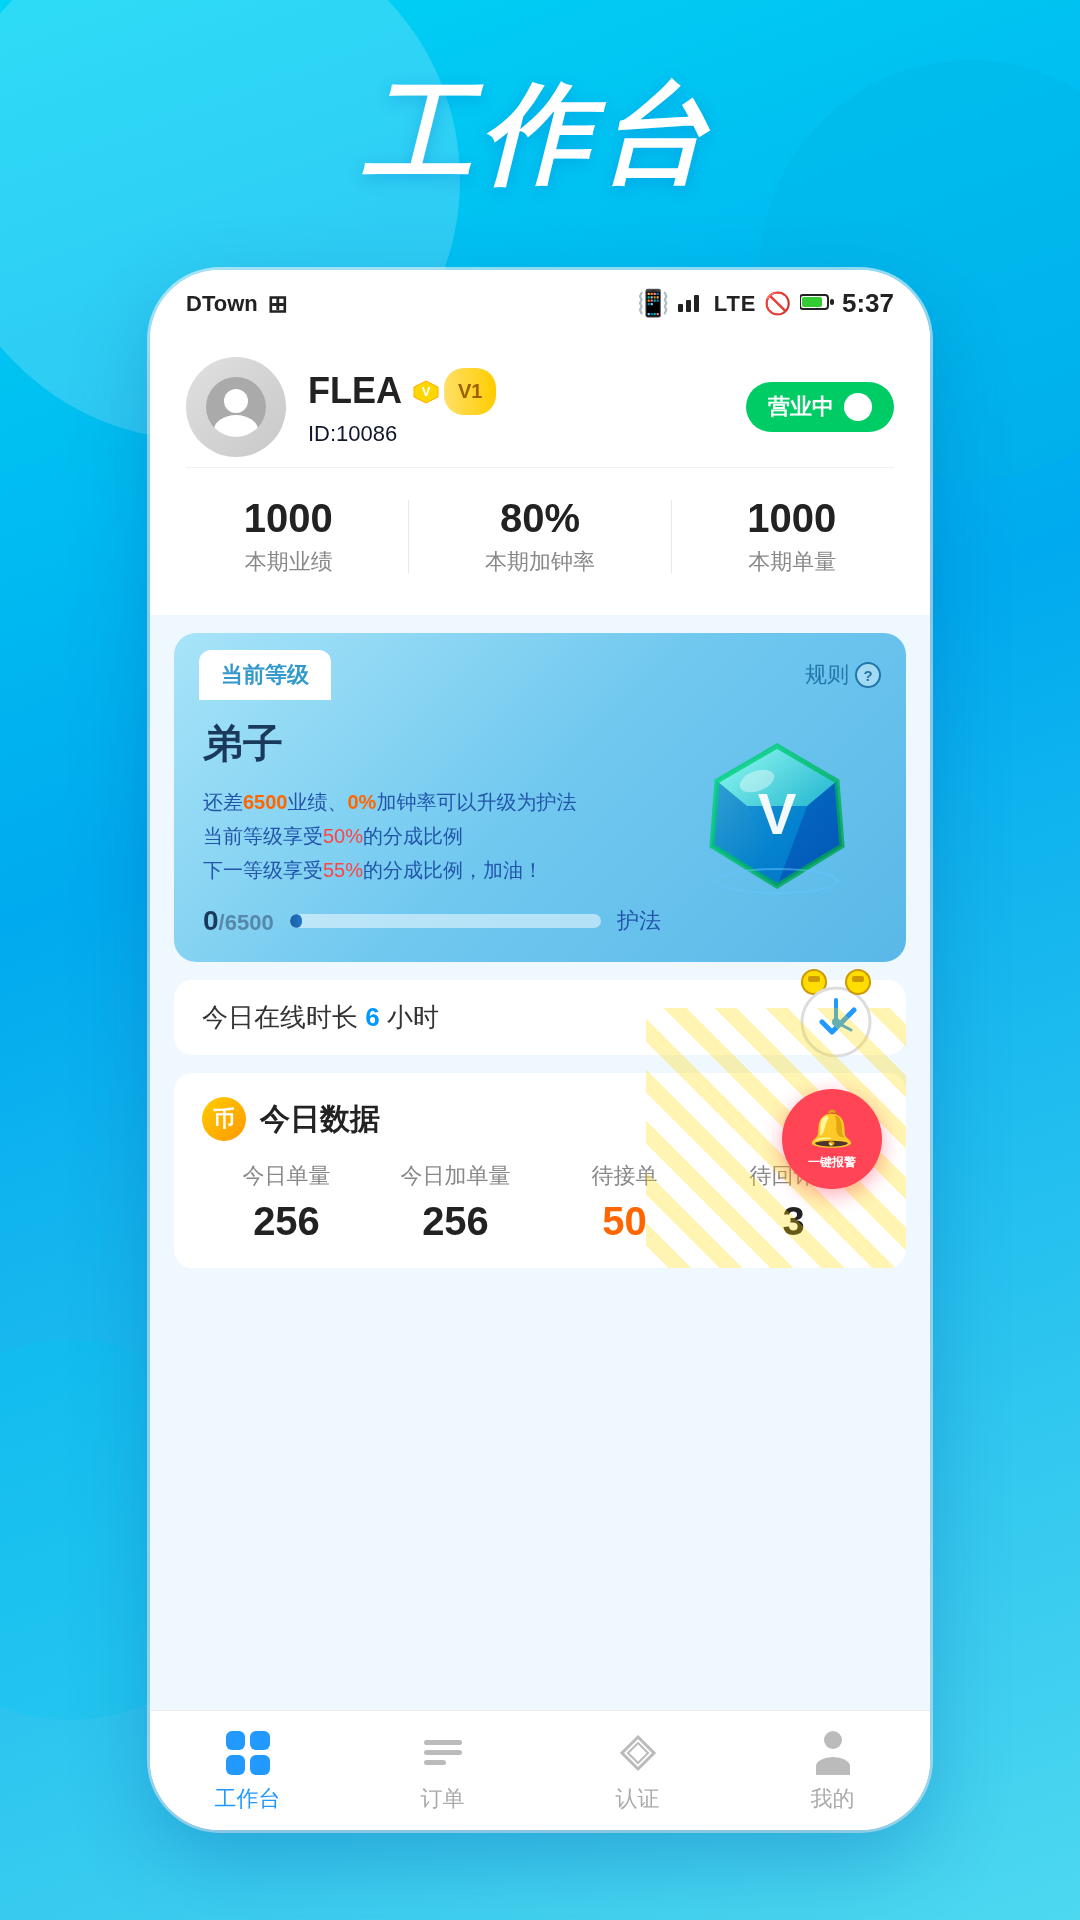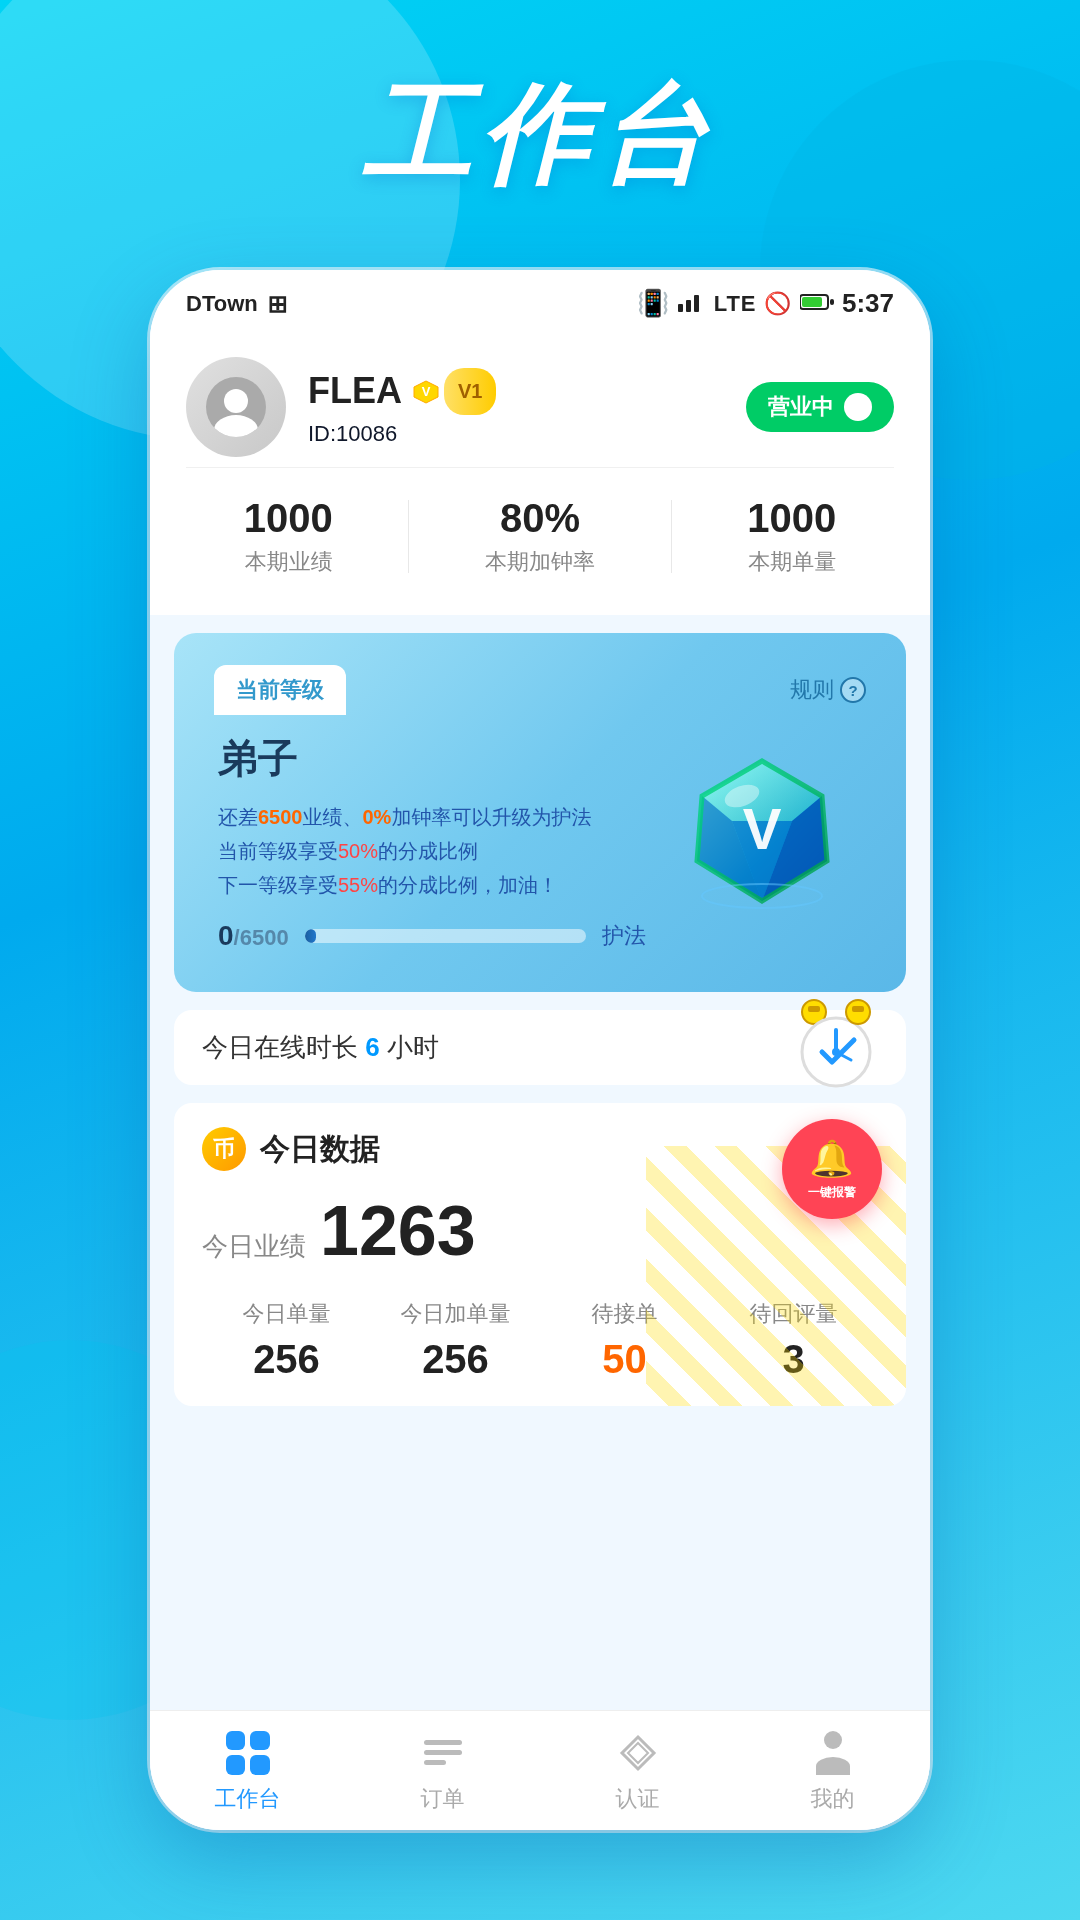--- a/index.html
+++ b/index.html
@@ -213,21 +213,21 @@
       width: 1px;
       background: #e8e8e8;
       margin: 4px 0;
     }
 
     
     .level-card {
       margin: 18px 24px;
       background: linear-gradient(135deg, #a8e4f8 0%, #70c8ef 50%, #5ab8e8 100%);
       border-radius: 22px;
-      padding: 16px;
+      padding: 1px;
       overflow: hidden;
       position: relative;
     }
     .level-card-header {
       display: flex;
       justify-content: space-between;
       align-items: center;
       padding: 16px 24px 0;
     }
     .level-tab {
@@ -735,24 +735,20 @@
       <div class="data-card-header">
         <div class="coin-icon">币</div>
         <span class="data-card-title">今日数据</span>
       </div>
 
       <div class="alert-btn">
         <span class="alert-icon-bell">🔔</span>
         <span class="alert-label">一键报警</span>
       </div>
 
-      <div class="today-performance">
-        <span class="today-perf-label">今日业绩</span>
-        <span class="today-perf-value">1263</span>
-      </div>
 
       <div class="data-bottom-row">
         <div class="data-bottom-item">
           <div class="data-bottom-label">今日单量</div>
           <div class="data-bottom-value">256</div>
         </div>
         <div class="data-bottom-item">
           <div class="data-bottom-label">今日加单量</div>
           <div class="data-bottom-value">256</div>
         </div>

